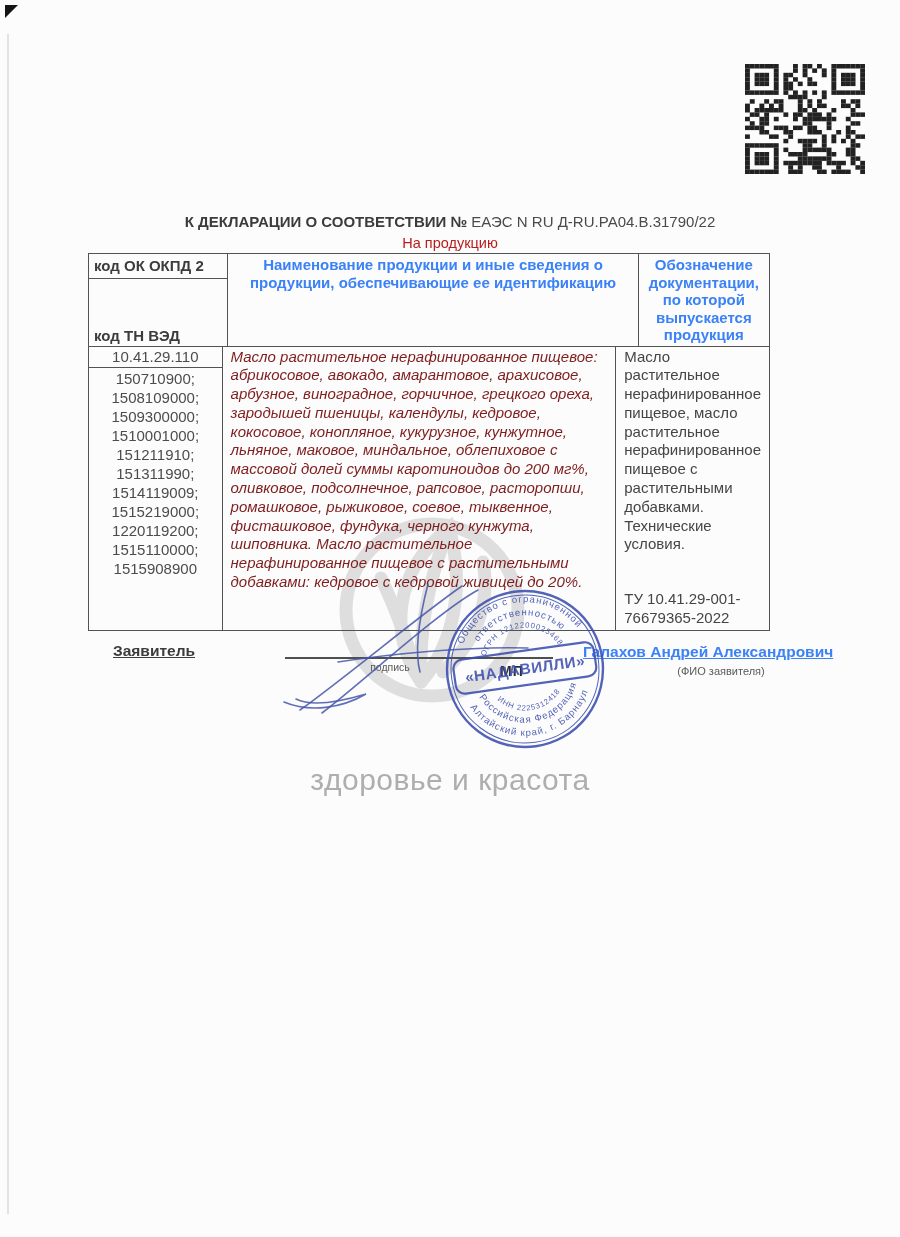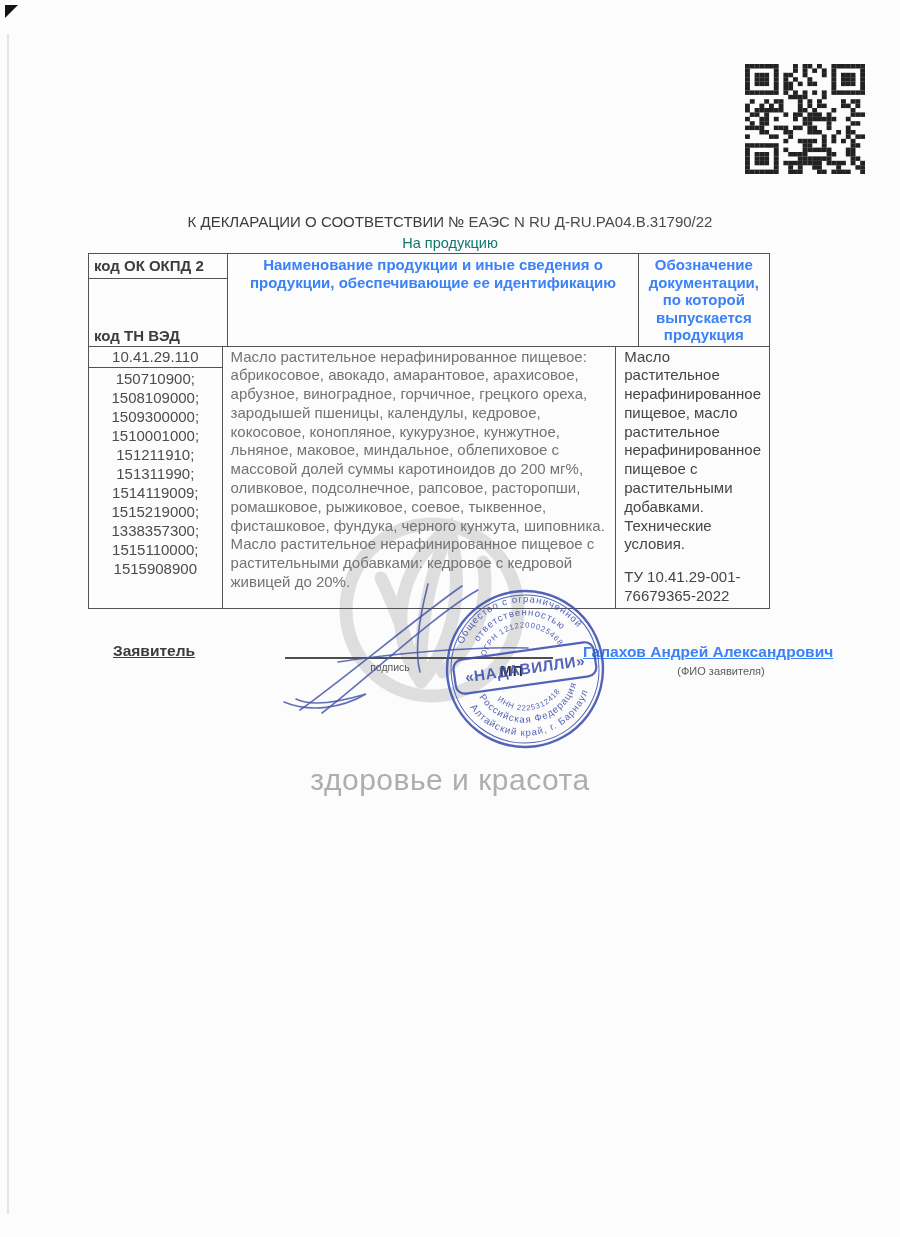--- a/index.html
+++ b/index.html
@@ -14,45 +14,45 @@
     border-top:13px solid #141414; border-right:13px solid transparent; z-index:2;}
   .edge-line{left:7px; top:34px; width:2px; height:1180px; background:#e3e3e3; z-index:1;}
   
   .qr{left:745px; top:64px; width:120px; height:110px; z-index:2;}
   .qr svg{width:100%; height:100%;}
   .qr rect{fill:#222;}
   
   .title-line{left:0; width:900px; text-align:center; z-index:2; color:#3b3b3b;}
   .t1{top:193px; font-size:15px; font-weight:bold; letter-spacing:.3px;}
   .t2{top:213px; font-size:15px;}
-  .t2 .b{font-weight:normal;margin-top:36px;}
+  .t2 .b{font-weight:bold;margin-top:36px;}
   .t2 .v{color:#4a4a4a;}
-  .t3{top:235px; font-size:14.5px; color:#0f766e;}
+  .t3{top:235px; font-size:14.5px; color:#b91c1c;}
   
   .doc-table{left:88px; top:253px; width:682px; z-index:2;
     border:1.5px solid #535353; box-sizing:border-box; display:flex; flex-direction:column;
     background:transparent;}
   .tr{display:flex;}
   .c1{width:140px; box-sizing:border-box; border-right:1.4px solid #535353;}
   .c2{width:412px; box-sizing:border-box; border-right:1.4px solid #535353;}
   .c3{flex:1; box-sizing:border-box;}
   .thead{border-bottom:1.4px solid #535353; min-height:56px;}
   .h-split{display:flex; flex-direction:column; justify-content:space-between;}
   .h-split > div{padding:3px 4px 2px 5px; font-weight:bold; font-size:15px; color:#3c3c3c;}
   .h-split > div:first-child{border-bottom:1.4px solid #535353; padding-bottom:4px;}
   .hc{font-weight:bold; font-size:15px; line-height:17.5px; text-align:center;
     padding:2px 10px; color:#3b82f6; display:flex; align-items:flex-start; justify-content:center;}
   .tbody{min-height:247px;}
   .okpd{ text-align:center; font-size:15px; color:#4c4c4c; padding:1px 0 2px 0;
     border-bottom:1.4px solid #535353;}
   .codes{padding-top:1px;}
   .codes div{text-align:center; font-size:15px; line-height:19.1px; color:#4c4c4c;}
-  .desc{padding:1px 6px 2px 8px; font-size:15px; line-height:18.8px; color:#737373;}
+  .desc{padding:1px 6px 2px 8px; font-size:15px; line-height:18.8px; color:#7f1d1d;font-style:italic;}
   .docu{padding:1px 8px 2px 8px; font-size:15px; line-height:18.8px; color:#454545;}
-  .tu{margin-top:14px;}
+  .tu{margin-top:36px;}
   
   .wm-logo{left:323px; top:500px; z-index:1; opacity:.8;}
   .wm-brand{left:0; top:652px; width:900px; text-align:center; z-index:1;
     font-size:101px; font-weight:bold; letter-spacing:-2px; color:#c7c7c7; line-height:1;}
   .wm-tagline{left:0; top:763px; width:900px; text-align:center; z-index:1;
     font-size:30px; color:#aeaeae; letter-spacing:.5px;}
   
   .applicant{left:113px; top:642px; font-size:15.5px; font-weight:bold; color:#3c3c3c; z-index:2;text-decoration:underline;}
   .sig-line{left:285px; top:657px; width:268px; height:1.6px; background:#4f4f4f; z-index:2;}
   .sig-caption{left:330px; top:661px; width:120px; text-align:center; font-size:10.5px; color:#5a5a5a; z-index:2;}
@@ -404,21 +404,21 @@
         <div class="okpd">10.41.29.110</div>
         <div class="codes">
           <div>150710900;</div>
           <div>1508109000;</div>
           <div>1509300000;</div>
           <div>1510001000;</div>
           <div>151211910;</div>
           <div>151311990;</div>
           <div>1514119009;</div>
           <div>1515219000;</div>
-          <div>1338357300;</div>
+          <div>1220119200;</div>
           <div>1515110000;</div>
           <div>1515908900</div>
         </div>
       </div>
       <div class="c2 desc">Масло растительное нерафинированное пищевое: абрикосовое, авокадо, амарантовое, арахисовое, арбузное, виноградное, горчичное, грецкого ореха, зародышей пшеницы, календулы, кедровое, кокосовое, конопляное, кукурузное, кунжутное, льняное, маковое, миндальное, облепиховое с массовой долей суммы каротиноидов до 200 мг%, оливковое, подсолнечное, рапсовое, расторопши, ромашковое, рыжиковое, соевое, тыквенное, фисташковое, фундука, черного кунжута, шиповника. Масло растительное нерафинированное пищевое с растительными добавками: кедровое с кедровой живицей до 20%.</div>
       <div class="c3 docu">
         <div>Масло растительное нерафинированное пищевое, масло растительное нерафинированное пищевое с растительными добавками. Технические условия.</div>
         <div class="tu">ТУ 10.41.29-001-76679365-2022</div>
       </div>
     </div>

